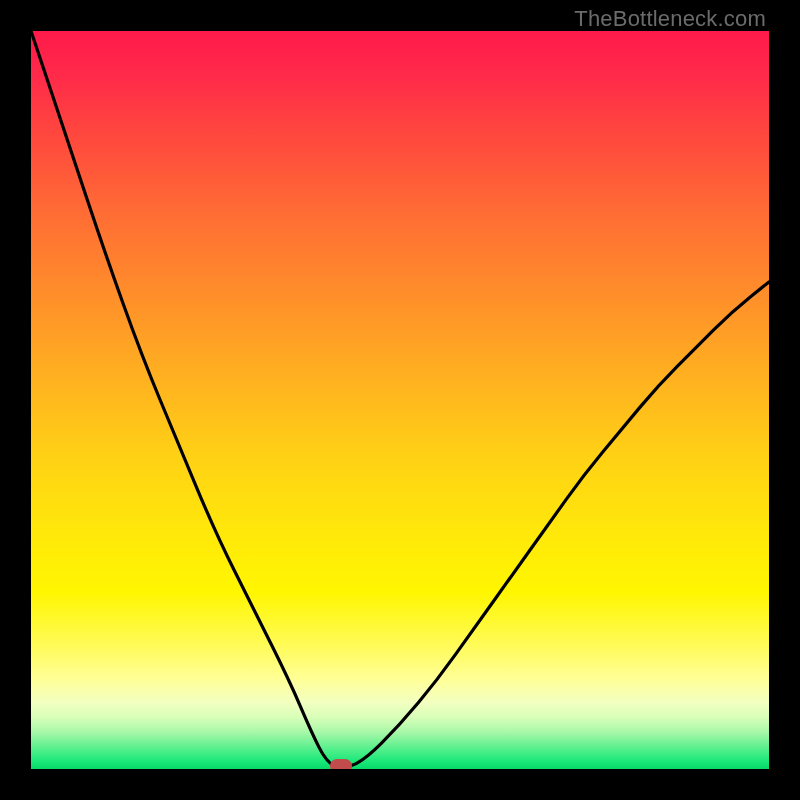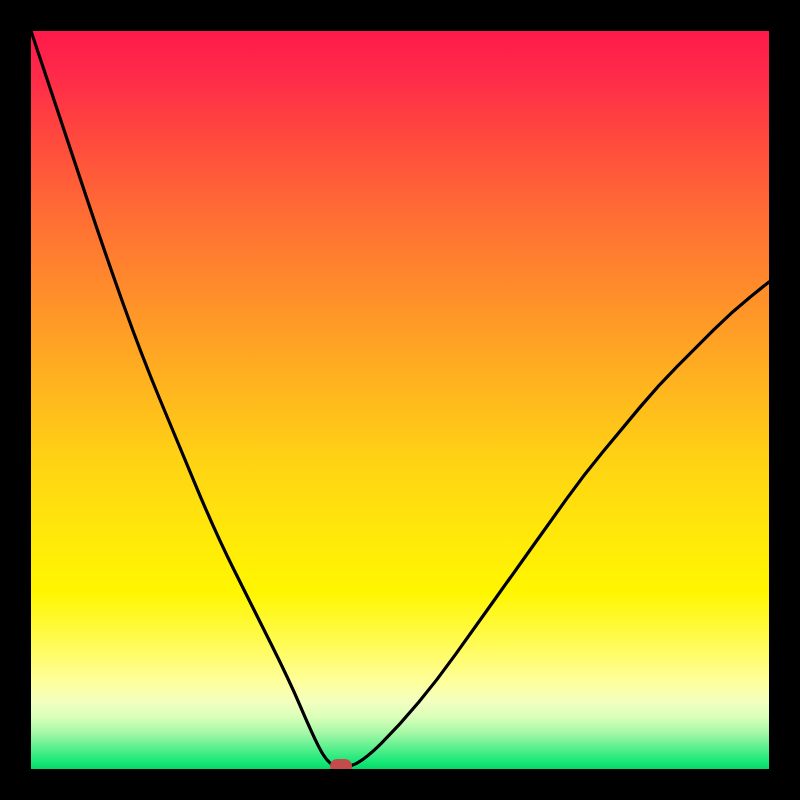--- a/index.html
+++ b/index.html
@@ -78,13 +78,14 @@
 <body>
 
 <div class="frame">
   <div class="plot-area">
     <div class="gradient"></div>
     <svg class="curve" viewBox="0 0 738 738" preserveAspectRatio="none">
       <path id="curve-path" fill="none" stroke="#000" stroke-width="3.2" stroke-linecap="round" d="M 0 0 Q 0 0 18.45 55.35000000000002 Q 36.9 110.70000000000005 55.349999999999994 166.05 Q 73.8 221.39999999999998 92.25 273.05999999999995 Q 110.7 324.71999999999997 129.15 369 Q 147.6 413.28 166.05 457.56 Q 184.5 501.84000000000003 202.95 538.74 Q 221.4 575.64 239.85000000000002 612.54 Q 258.3 649.44 269.37 675.27 Q 280.44 701.1 287.82 715.86 Q 295.2 730.62 302.58 734.31 Q 309.96 738 321.03 734.31 Q 332.1 730.62 350.55 712.1700000000001 Q 369 693.72 387.45000000000005 671.58 Q 405.90000000000003 649.44 424.35 623.61 Q 442.8 597.78 461.25 571.95 Q 479.7 546.12 498.15 520.29 Q 516.6 494.46 535.05 468.63 Q 553.5 442.8 571.95 420.65999999999997 Q 590.4 398.52 608.8499999999999 376.38 Q 627.3 354.24 645.75 335.79 Q 664.2 317.34000000000003 682.6500000000001 298.89 Q 701.1 280.44 719.55 265.67999999999995 T 738 250.91999999999996"></path>
     </svg>
     <div class="marker" id="marker" style="left: 298.96px; top: 728px; background: rgb(194, 75, 75);"></div>
   </div>
+  <div class="watermark">TheBottleneck.com</div>
 </div>
 
 </body></html>

